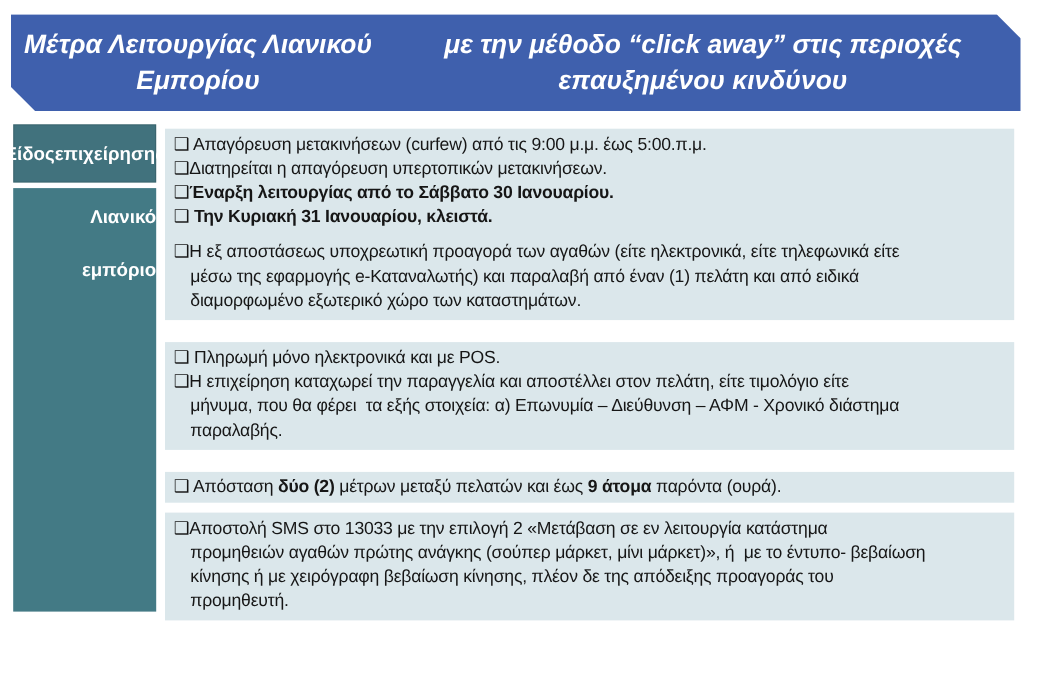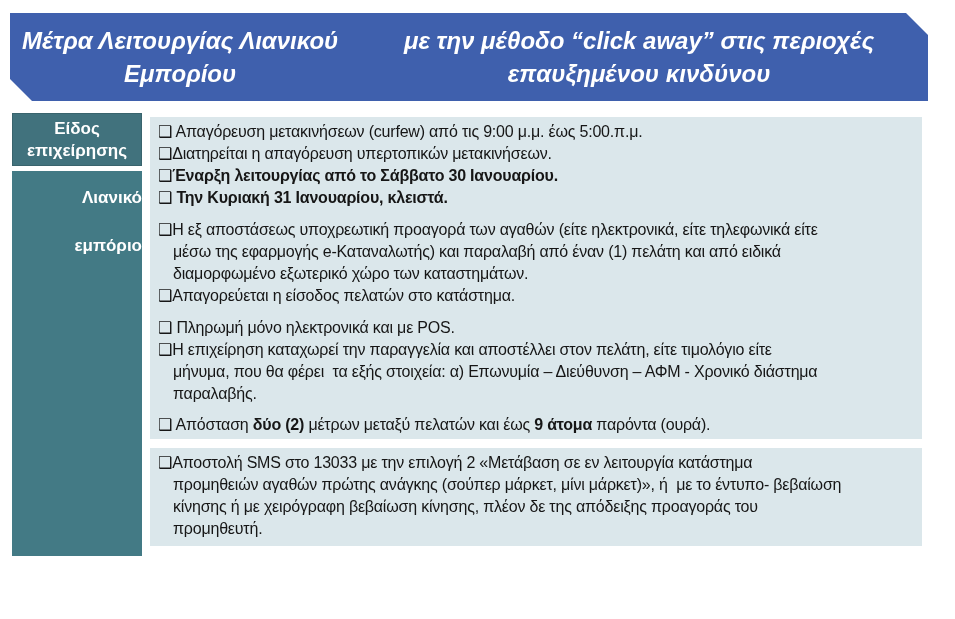--- a/index.html
+++ b/index.html
@@ -23,38 +23,38 @@
     clip-path:polygon(0 0, 896px 0, 100% 22px, 100% 100%, 22px 100%, 0 66px);
     display:flex;flex-direction:row;justify-content:center;align-items:center;
     color:var(--banner-text);
     font-weight:bold;font-style:italic;
     font-size:24px;line-height:33px;text-align:center;
   }
   .sb-head{
     position:absolute;left:12px;top:113px;width:130px;height:53px;
     background:var(--teal-dark);
     color:#fff;font-weight:bold;font-size:17px;line-height:22px;
-    display:flex;flex-direction:column;align-items:center;justify-content:center;
+    display:flex;flex-direction:row;align-items:center;justify-content:center;
     text-align:center;border:1px solid rgba(0,0,0,0.12);
   }
   .sb-cat{
     position:absolute;left:12px;top:171px;width:130px;height:385px;
     background:var(--teal);
     color:#fff;font-weight:bold;font-size:17px;line-height:22px;
     text-align:right;padding-top:16px;
   }
   .sb-cat .line2{margin-top:26px;}
   .content{
     position:absolute;left:150px;top:117px;width:772px;
     color:var(--text);
   }
   .row{
     background:var(--row-bg);
     padding:4px 8px 6px 8px;
-    margin-bottom:0;
+    margin-bottom:20px;
     font-size:16px;line-height:22px;
     letter-spacing:-0.2px;
   }
   .row:nth-child(3){margin-bottom:9px;padding:3px 8px;}
   .para{
     white-space:pre-wrap;
     padding-left:15px;text-indent:-15px;
   }
   .para.spaced{margin-top:10px;}
   .b{font-weight:bold;}
@@ -79,21 +79,20 @@
 
 <div class="content">
     <div class="row">
       <div class="para"><span class="">❑ </span><span>Απαγόρευση μετακινήσεων (curfew) από τις 9:00 μ.μ. έως 5:00.π.μ.</span></div>
       <div class="para"><span class="">❑</span><span>Διατηρείται η απαγόρευση υπερτοπικών μετακινήσεων.</span></div>
       <div class="para"><span class="b">❑</span><span class="b">Έναρξη λειτουργίας από το Σάββατο 30 Ιανουαρίου.</span></div>
       <div class="para"><span class="b">❑ </span><span class="b">Την Κυριακή 31 Ιανουαρίου, κλειστά.</span></div>
       <div class="para spaced"><span class="">❑</span><span>Η εξ αποστάσεως υποχρεωτική προαγορά των αγαθών (είτε ηλεκτρονικά, είτε τηλεφωνικά είτε
 μέσω της εφαρμογής e-Καταναλωτής) και παραλαβή από έναν (1) πελάτη και από ειδικά
 διαμορφωμένο εξωτερικό χώρο των καταστημάτων.</span></div>
-      <div class="para"><span class="">❑</span><span>Απαγορεύεται η είσοδος πελατών στο κατάστημα.</span></div>
     </div>
     <div class="row">
       <div class="para"><span class="">❑ </span><span>Πληρωμή μόνο ηλεκτρονικά και με POS.</span></div>
       <div class="para"><span class="">❑</span><span>Η επιχείρηση καταχωρεί την παραγγελία και αποστέλλει στον πελάτη, είτε τιμολόγιο είτε
 μήνυμα, που θα φέρει  τα εξής στοιχεία: α) Επωνυμία – Διεύθυνση – ΑΦΜ - Χρονικό διάστημα
 παραλαβής.</span></div>
     </div>
     <div class="row">
       <div class="para"><span class="">❑ </span><span>Απόσταση </span><span class="b">δύο (2)</span><span> μέτρων μεταξύ πελατών και έως </span><span class="b">9 άτομα</span><span> παρόντα (ουρά).</span></div>
     </div>

